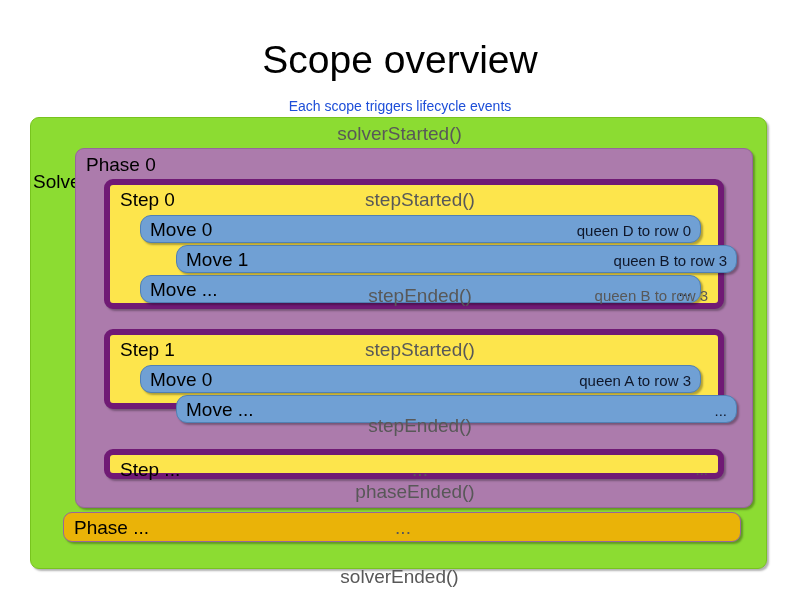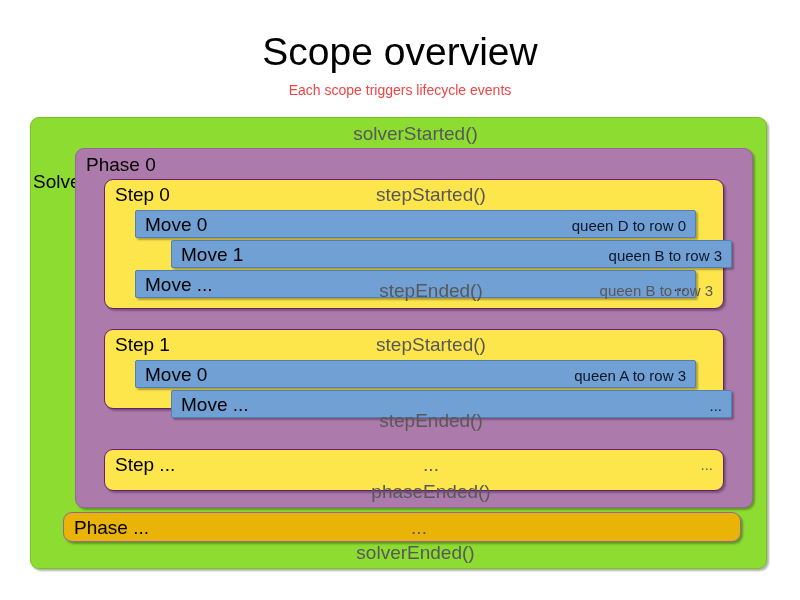--- a/index.html
+++ b/index.html
@@ -17,28 +17,28 @@
 
   
   #heading {
     text-align: center;
     padding-top: 22px;
   }
   #page-title {
     font-size: 39px;
     font-weight: normal;
     color: #000000;
-    margin: 8px;
+    margin: 16px;
     line-height: 1.12;
     letter-spacing: 0px;
   }
   #page-subtitle {
     font-size: 14px;
     font-weight: normal;
-    color: #ef4444;
+    color: #1d4ed8;
     margin: 2px 0 0 0;
     line-height: 1.2;
   }
 
   
   .scope {
     position: absolute;
     box-sizing: border-box;
     border-radius: 9px;
     box-shadow: 2px 2px 2px rgba(0,0,0,0.30);
@@ -48,42 +48,41 @@
     font-size: 19px;
     color: #000000;
     white-space: nowrap;
   }
   .event-label {
     position: absolute;
     font-size: 19px;
     color: #585858;
     white-space: nowrap;
     text-align: center;
-    padding-left: 16px;
   }
   .result-label {
     position: absolute;
     font-size: 15px;
     color: #585858;
     white-space: nowrap;
     text-align: right;
   }
 
   
   #solver-scope {
     left: 30px;
     top: 117px;
     width: 737px;
     height: 452px;
     background: #8CDC32;
     border: 1px solid #78c41e;
   }
   #solver-label      { left: 2px;  top: 5px; margin-top: 48px; }
   #solver-started    { left: 0px;   top: 5px;  width: 737px; }
-  #solver-ended      { left: 0px;   top: 424px; width: 737px; }
+  #solver-ended      { left: 0px;   top: 448px; width: 737px; }
 
   
   #phase0-scope {
     left: 44px;
     top: 30px;
     width: 678px;
     height: 360px;
     background: #AC7BAC;
     border: 1px solid #96679a;
     text-decoration: underline;
@@ -100,27 +99,27 @@
     height: 30px;
     background: #eab308;
     border: 1px solid #96679a;
   }
   #phasex-label      { left: 10px;  top: 4px; }
   #phasex-dots       { left: 0px;   top: 4px;  width: 678px; }
 
   
   .step-scope {
     background: #FDE54C;
-    border: 1px solid #701a75;
+    border: 6px solid #701a75;
     left: 28px;
     width: 620px;
   }
   #step0-scope { top: 30px;  height: 130px; }
   #step1-scope { top: 180px; height: 80px; }
-  #stepx-scope { top: 300px; height: 42px; }
+  #stepx-scope { top: 300px; height: 30px; }
 
   .step-label   { left: 10px; top: 4px; }
   .step-started { left: 0px;  top: 4px;  width: 620px; }
   .step-ended   { left: 0px;  width: 620px; }
   #step0-ended  { top: 100px; }
   #step1-ended  { top: 80px; }
   .step-result  { right: 10px; }
   #step0-result { top: 102px; }
   #step1-result { top: 82px; }
   #stepx-dots   { left: 0px;  top: 4px; width: 620px; }
@@ -128,21 +127,21 @@
 
   
   .move-bar {
     position: absolute;
     box-sizing: border-box;
     left: 30px;
     width: 561px;
     height: 28px;
     background: #70A0D4;
     border: 1px solid #5080b4;
-    border-radius: 2px;
+    border-radius: 11px;
     box-shadow: 2px 2px 2px rgba(0,0,0,0.30);
   }
   .move-label {
     position: absolute;
     left: 9px;
     top: 3px;
     font-size: 19px;
     color: #000000;
     white-space: nowrap;
   }

